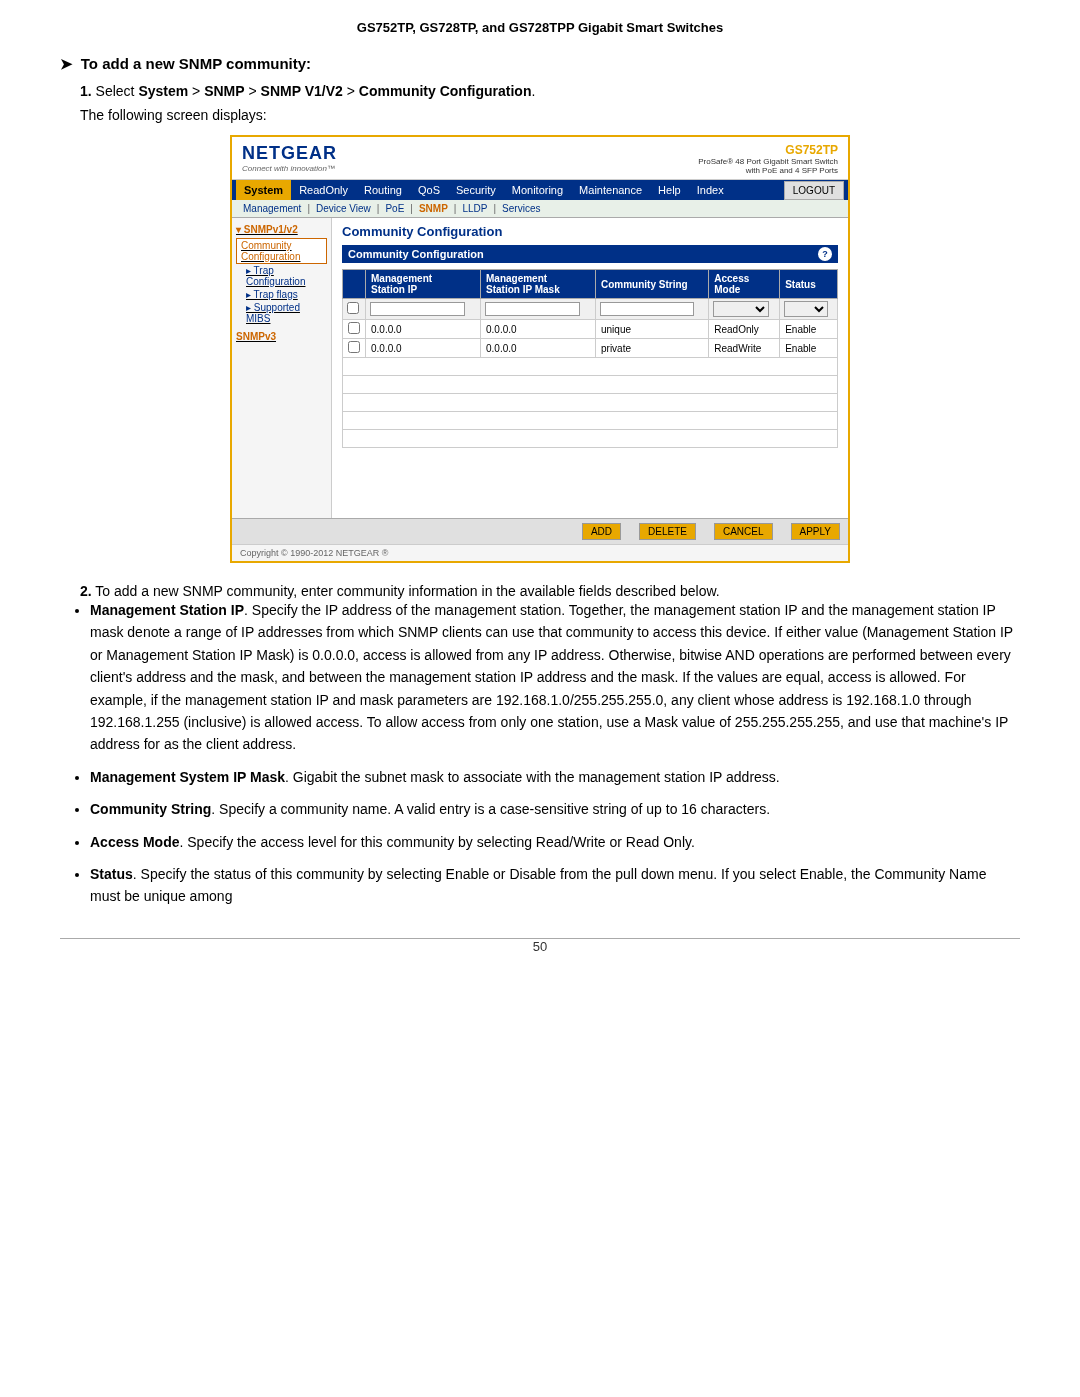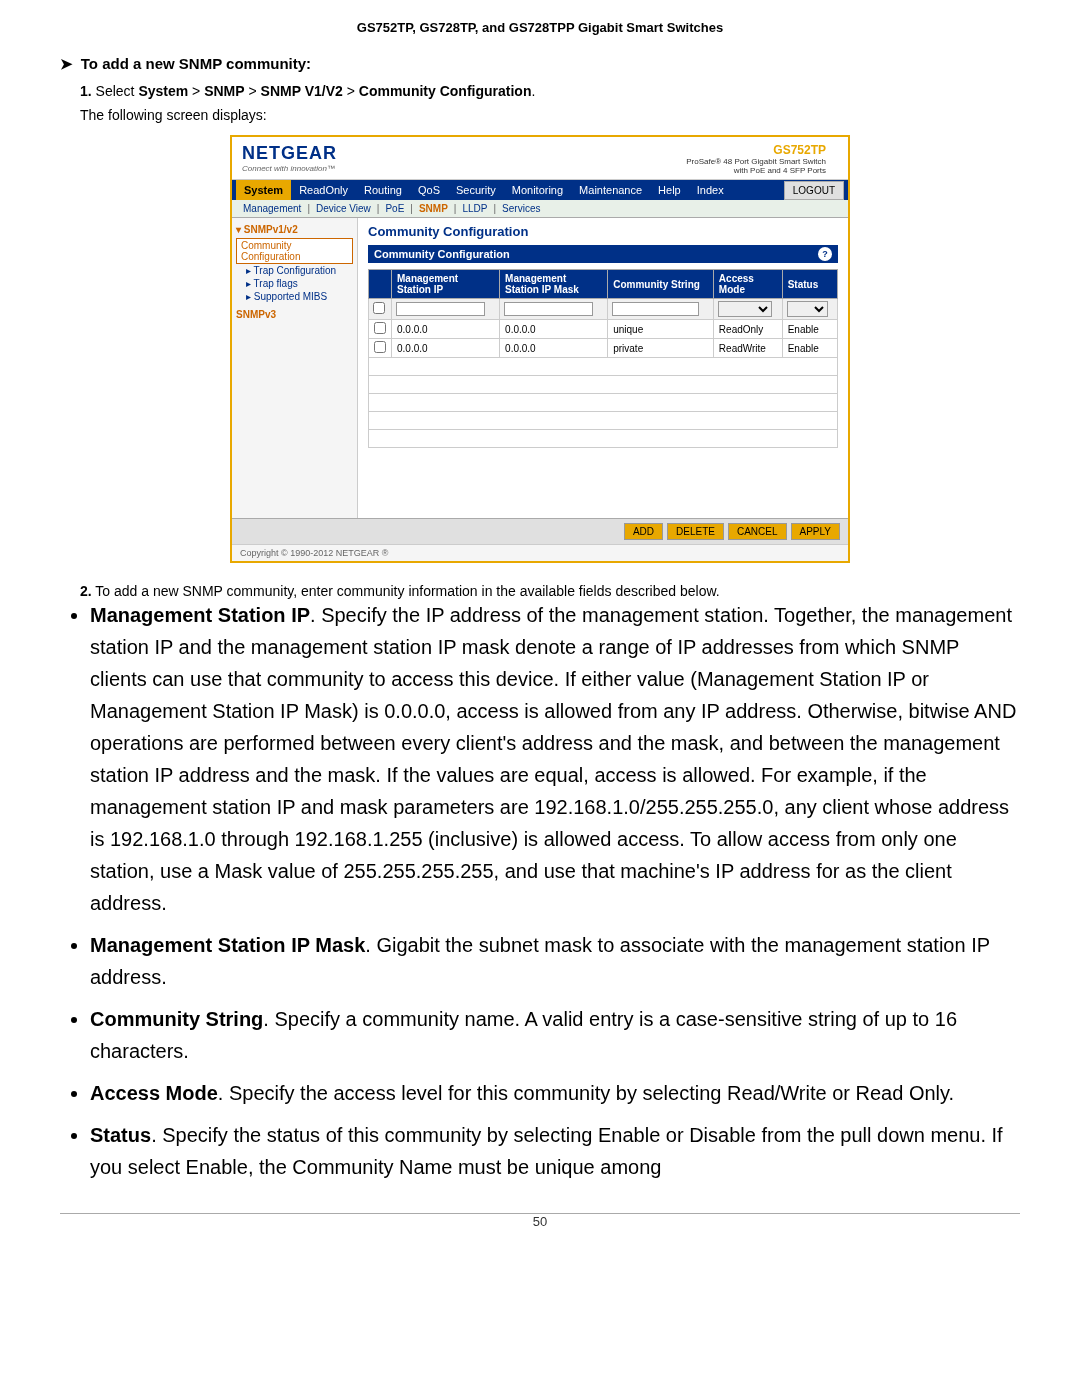--- a/index.html
+++ b/index.html
@@ -54,21 +54,21 @@
       border: 2px solid #e8a800;
       width: 620px;
       margin: 12px auto 20px auto;
       background: #fff;
       font-size: 11px;
     }
 
     
     .ng-header {
       background: #fff;
-      padding: 6px 22px 4px 10px;
+      padding: 6px 10px 4px 10px;
       display: flex;
       justify-content: space-between;
       align-items: flex-start;
       border-bottom: 1px solid #ccc;
     }
 
     .ng-logo {
       display: flex;
       flex-direction: column;
     }
@@ -163,25 +163,26 @@
     }
 
     
     .ng-content {
       display: flex;
       min-height: 300px;
     }
 
     
     .ng-sidebar {
-      width: 126px;
+      width: 100px;
       background: #f5f5f5;
       border-right: 1px solid #ccc;
       padding: 6px 4px;
       font-size: 10px;
+      text-decoration: underline;
     }
 
     .ng-sidebar-section {
       color: #cc6600;
       font-weight: bold;
       margin-bottom: 3px;
       font-size: 10px;
     }
 
     .ng-sidebar-item {
@@ -289,21 +290,21 @@
       width: 12px;
       height: 12px;
     }
 
     
     .ng-btn-bar {
       background: #e0e0e0;
       display: flex;
       justify-content: flex-end;
       padding: 4px 8px;
-      gap: 4px;
+      gap: 18px;
       border-top: 1px solid #aaa;
     }
 
     .ng-btn {
       background: #e8a800;
       border: 1px solid #999;
       padding: 2px 8px;
       font-size: 10px;
       cursor: pointer;
       color: #000;
@@ -317,21 +318,21 @@
       border-top: 1px solid #ccc;
     }
 
     .bullet-list {
       margin-left: 30px;
       margin-bottom: 10px;
     }
 
     .bullet-item {
       margin-bottom: 10px;
-      font-size: 20px;
+      font-size: 14px;
       line-height: 1.6;
       list-style-type: disc;
     }
 
     .bullet-item .bold {
       font-weight: bold;
     }
 
     .step-block {
       margin-bottom: 0;
@@ -533,21 +534,21 @@
 <div class="instruction-step step-block">
   <span class="step-num">2.</span>
   <span>To add a new SNMP community, enter community information in the available fields described below.</span>
 </div>
 
 <ul class="bullet-list">
   <li class="bullet-item">
     <span class="bold">Management Station IP</span><span>. Specify the IP address of the management station. Together, the management station IP and the management station IP mask denote a range of IP addresses from which SNMP clients can use that community to access this device. If either value (Management Station IP or Management Station IP Mask) is 0.0.0.0, access is allowed from any IP address. Otherwise, bitwise AND operations are performed between every client's address and the mask, and between the management station IP address and the mask. If the values are equal, access is allowed. For example, if the management station IP and mask parameters are 192.168.1.0/255.255.255.0, any client whose address is 192.168.1.0 through 192.168.1.255 (inclusive) is allowed access. To allow access from only one station, use a Mask value of 255.255.255.255, and use that machine's IP address for as the client address.</span>
   </li>
   <li class="bullet-item">
-    <span class="bold">Management Station IP Mask</span><span>. Gigabit the subnet mask to associate with the management station IP address.</span>
+    <span class="bold">Management System IP Mask</span><span>. Gigabit the subnet mask to associate with the management station IP address.</span>
   </li>
   <li class="bullet-item">
     <span class="bold">Community String</span><span>. Specify a community name. A valid entry is a case-sensitive string of up to 16 characters.</span>
   </li>
   <li class="bullet-item">
     <span class="bold">Access Mode</span><span>. Specify the access level for this community by selecting Read/Write or Read Only.</span>
   </li>
   <li class="bullet-item">
     <span class="bold">Status</span><span>. Specify the status of this community by selecting Enable or Disable from the pull down menu. If you select Enable, the Community Name must be unique among</span>
   </li>

